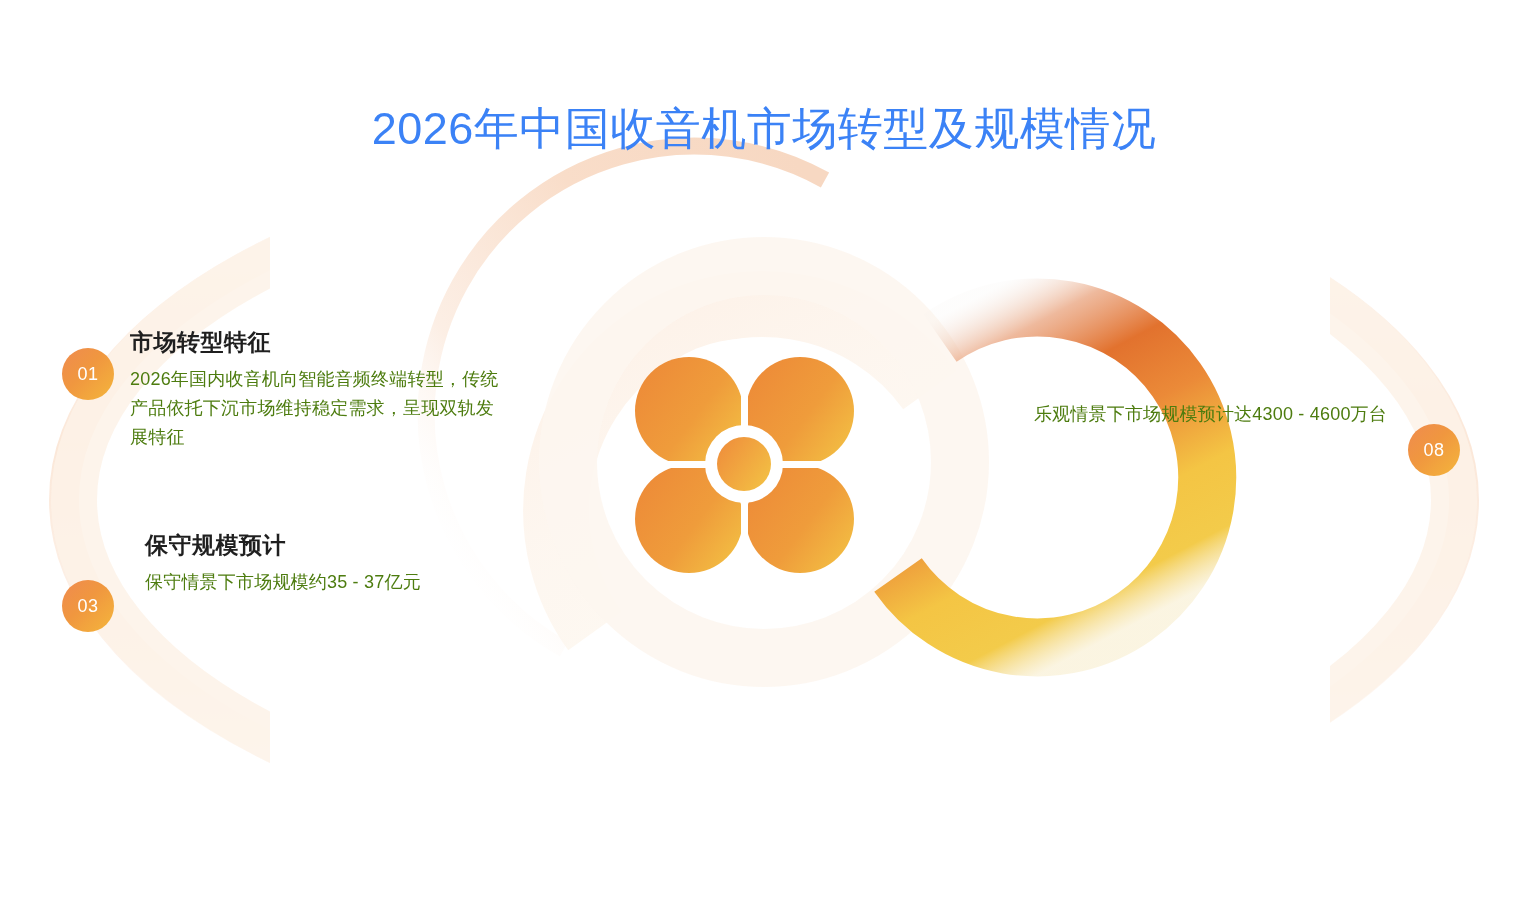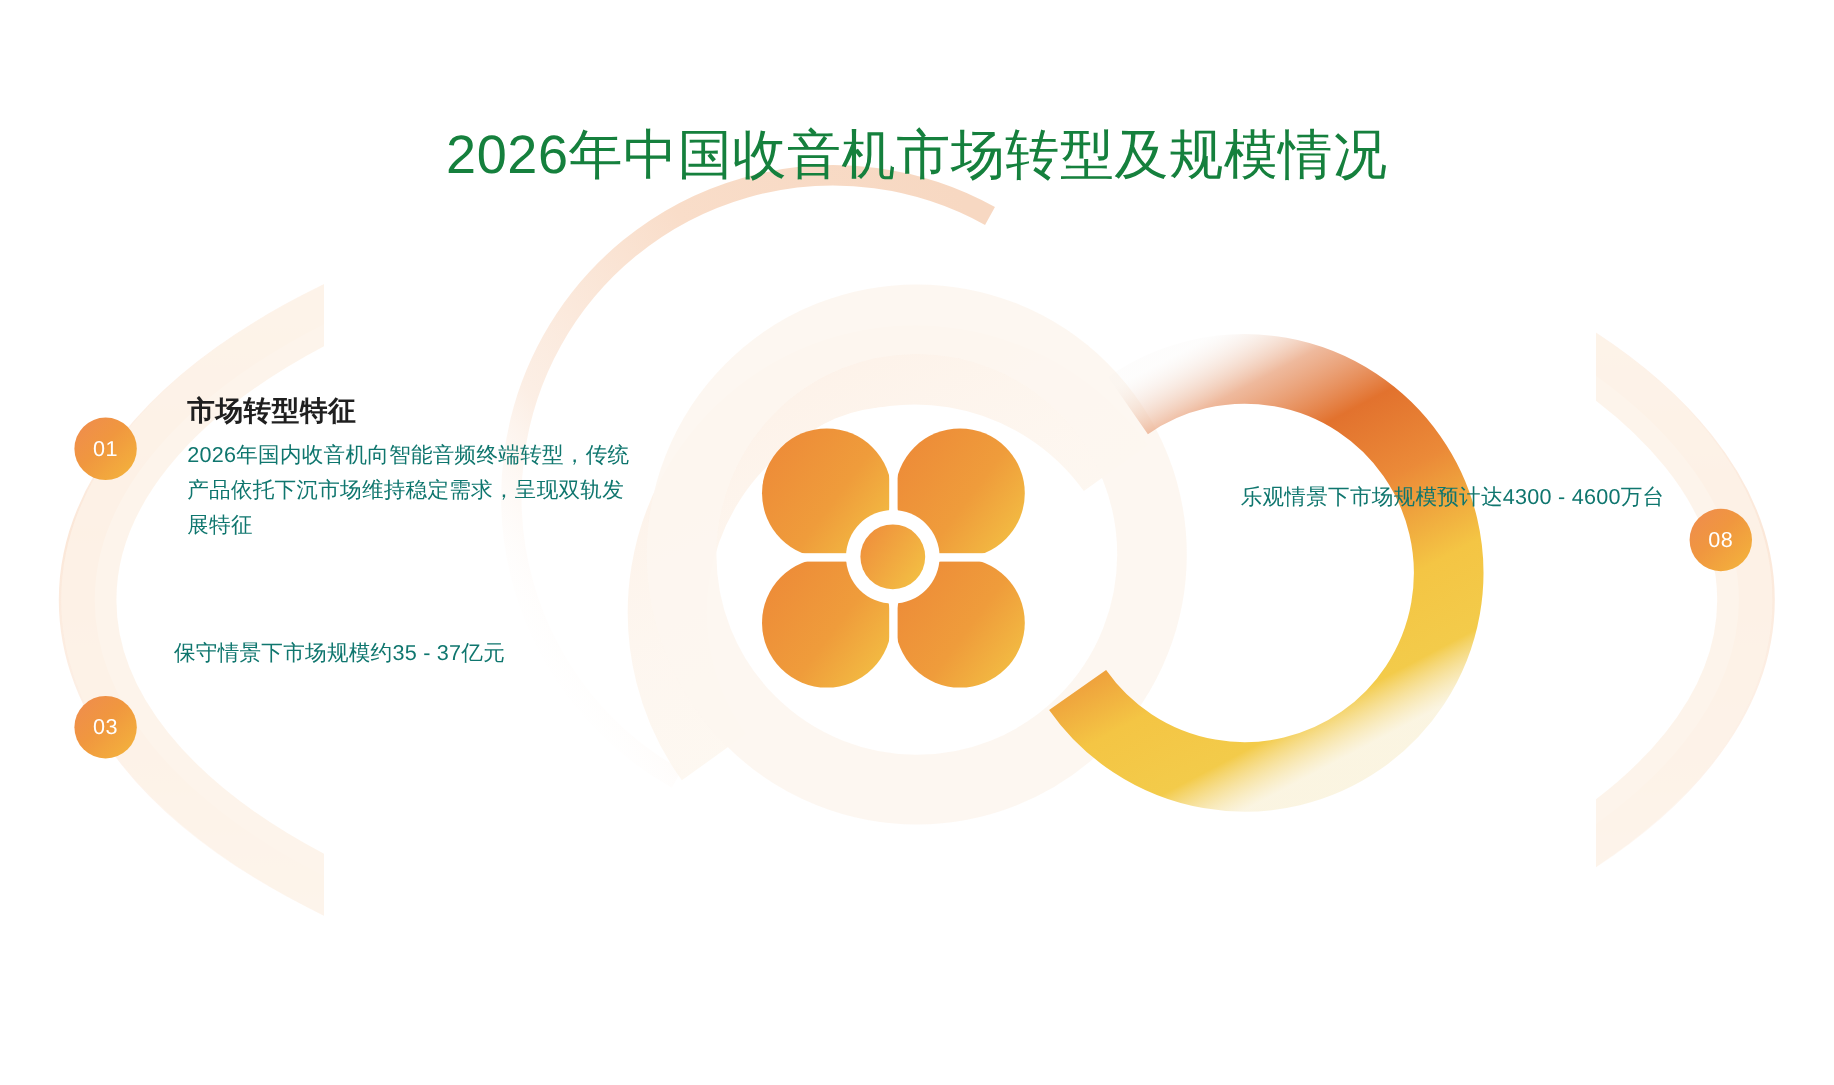--- a/index.html
+++ b/index.html
@@ -27,21 +27,21 @@
   
   .page-title {
     position: absolute;
     left: 0;
     top: 72px;
     width: 1528px;
     text-align: center;
     font-size: 45px;
     font-weight: 400;
     letter-spacing: 0.5px;
-    color: #15803d;
+    color: #3b82f6;
     line-height: 1.2;
     white-space: nowrap;
   }
 
   
   #artwork {
     position: absolute;
     left: 0;
     top: 0;
     width: 1528px;
@@ -75,30 +75,30 @@
     font-size: 23px;
     font-weight: 700;
     color: #1f1f1f;
     line-height: 1.35;
     margin: 0 0 7px 0;
     letter-spacing: 0.5px;
   }
   .item-body {
     font-size: 18px;
     font-weight: 400;
-    color: #0f766e;
+    color: #4d7c0f;
     line-height: 1.62;
     margin: 0;
     letter-spacing: 0.2px;
   }
 
   
   #item-01 { left: 0; top: 0; }
   #item-01 .item-badge { left: 62px; top: 348px; }
-  #item-01 .item-text  { left: 156px; top: 327px; width: 380px; text-align: left; }
+  #item-01 .item-text  { left: 130px; top: 327px; width: 380px; text-align: left; }
 
   
   #item-03 { left: 0; top: 0; }
   #item-03 .item-badge { left: 62px; top: 580px; }
   #item-03 .item-text  { left: 145px; top: 530px; width: 380px; text-align: left; }
 
   
   #item-02 { left: 0; top: 0; }
   #item-02 .item-badge { left: 1408px; top: 424px; }
   #item-02 .item-text  { left: 1010px; top: 400px; width: 377px; text-align: right; }
@@ -213,17 +213,18 @@
   <div class="item" id="item-02">
     <div class="item-badge">08</div>
     <div class="item-text">
       <p class="item-body">乐观情景下市场规模预计达4300 - 4600万台</p>
     </div>
   </div>
 
   <div class="item" id="item-03">
     <div class="item-badge">03</div>
     <div class="item-text">
+      <h2 class="item-heading">保守规模预计</h2>
       <p class="item-body">保守情景下市场规模约35 - 37亿元</p>
     </div>
   </div>
 
 </div>
 
 </body></html>

